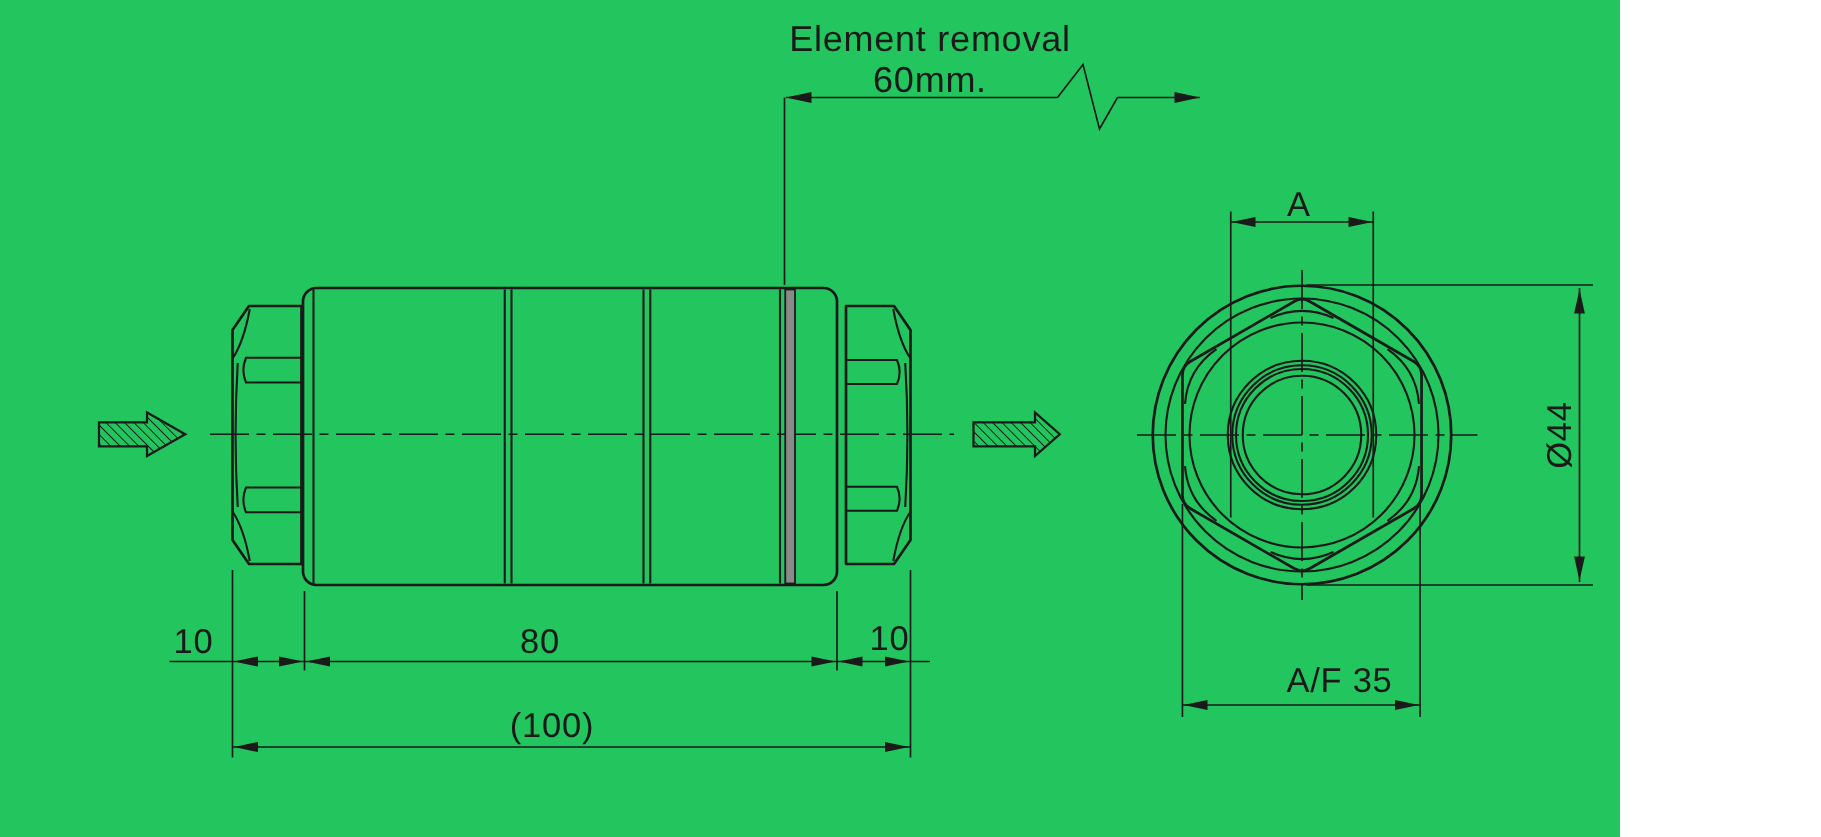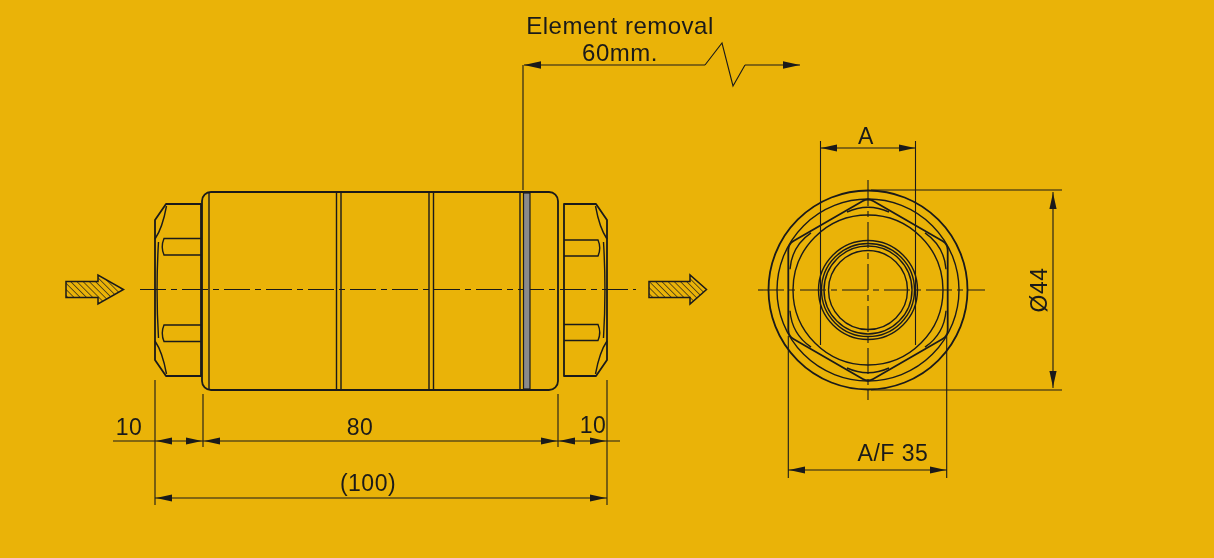--- a/index.html
+++ b/index.html
@@ -1,19 +1,19 @@
 <!DOCTYPE html>
 <html><head>
 <meta charset="utf-8">
 <style>
   html,body{margin:0;padding:0;background:#ffffff;}
   .canvas{
     position:relative;
-    width:1214px;height:558px;
-    background:#eab308;
+    width:1080px;height:558px;
+    background:#22c55e;
     font-family:"Liberation Sans","DejaVu Sans",sans-serif;
     overflow:hidden;
   }
   svg{position:absolute;left:0;top:0;}
   .outline{fill:none;stroke:#1a1a1a;stroke-width:1.8;stroke-linejoin:round;}
   .thin{fill:none;stroke:#1a1a1a;stroke-width:1.4;}
   .dim{fill:none;stroke:#1a1a1a;stroke-width:1.1;}
   .arrowhead{fill:#1a1a1a;stroke:none;}
   .center{fill:none;stroke:#1a1a1a;stroke-width:1.1;stroke-dasharray:26 5 6 5;}
   .hatched{fill:url(#hatch);stroke:#1a1a1a;stroke-width:1.5;stroke-linejoin:miter;}

